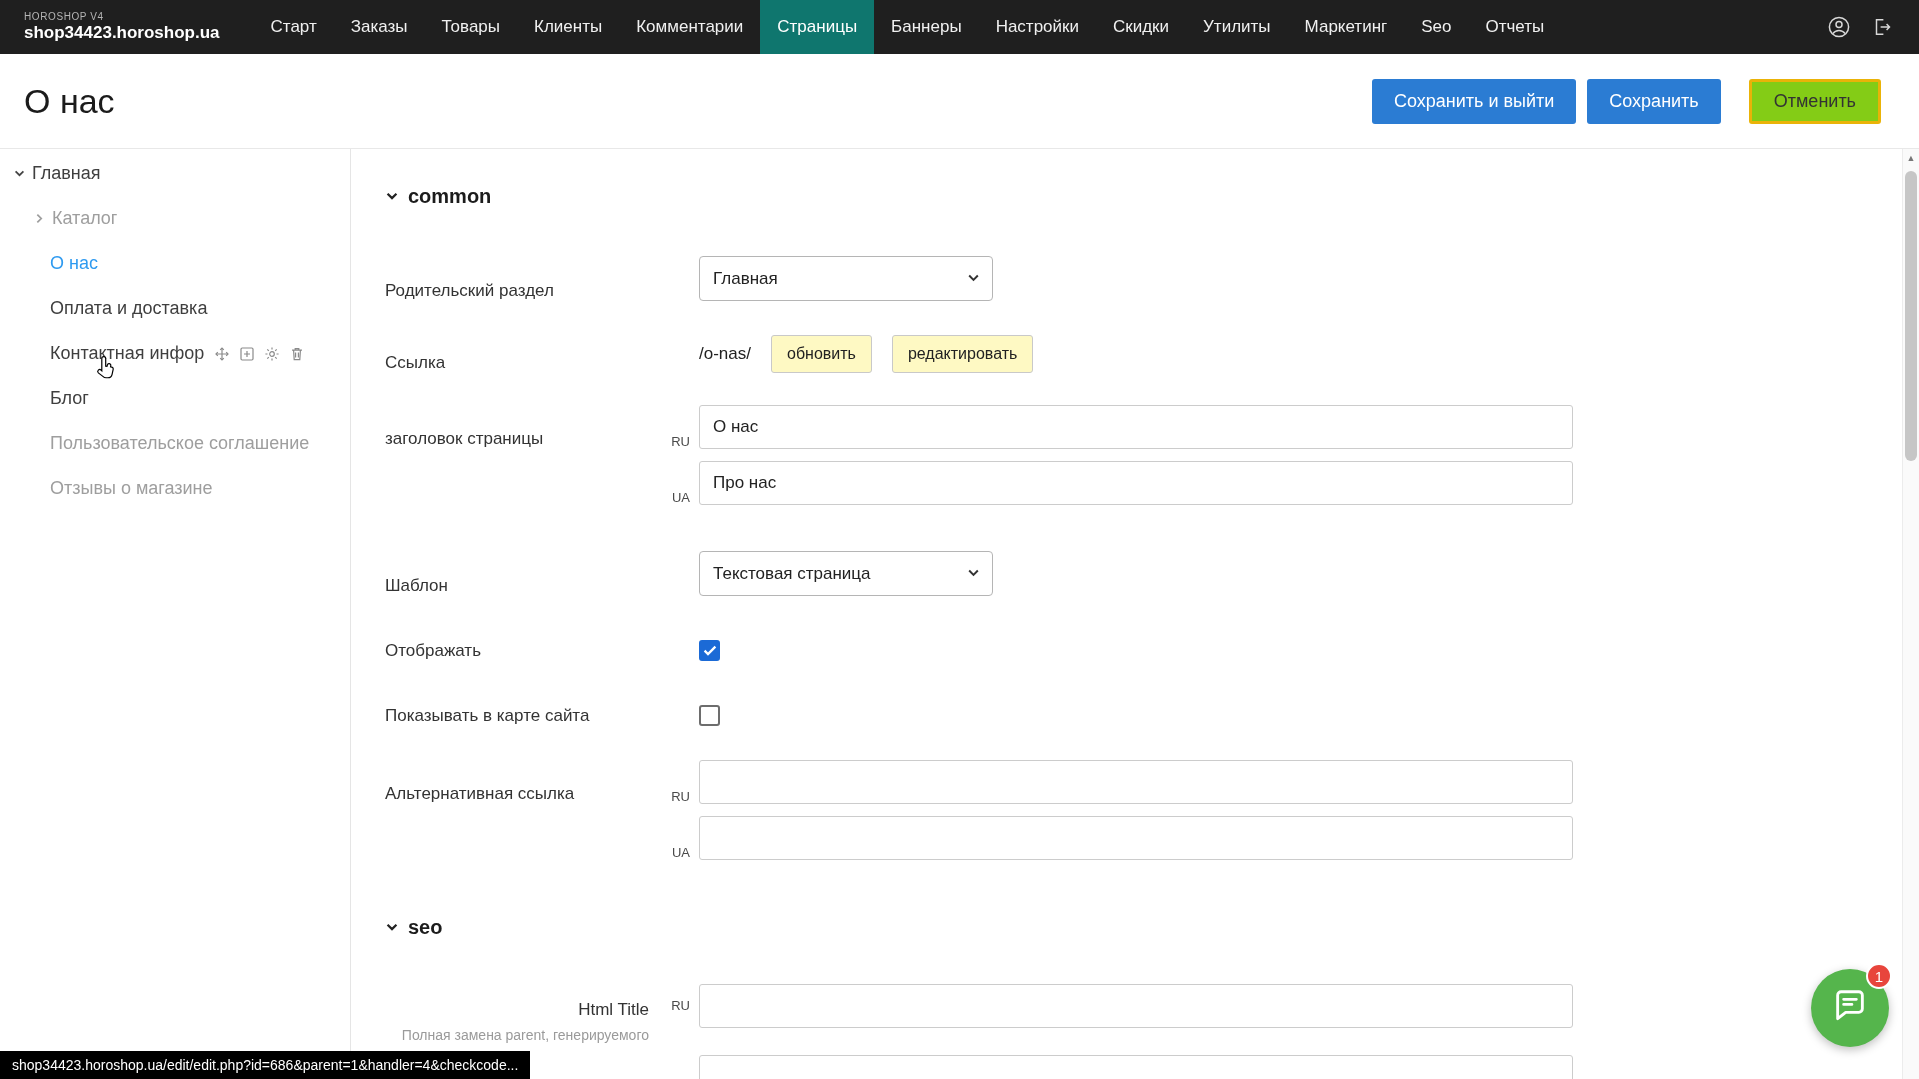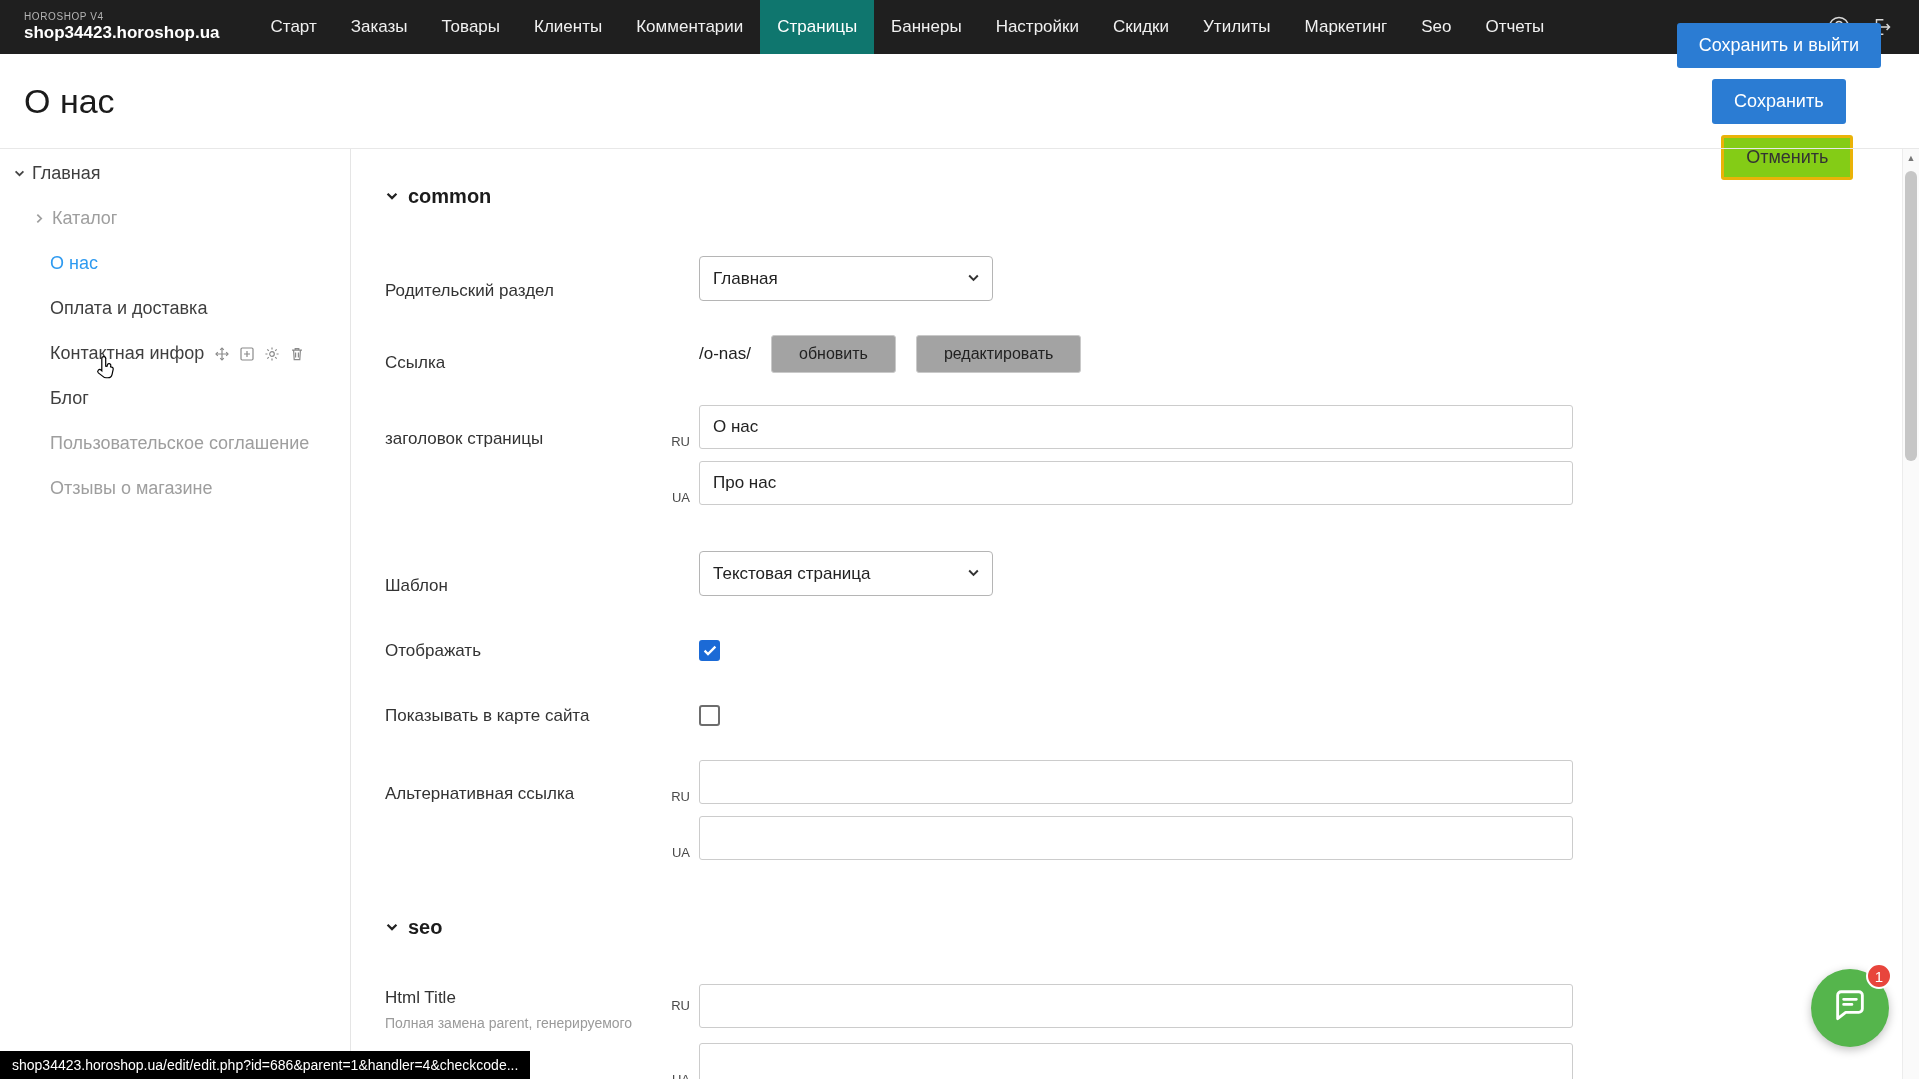--- a/index.html
+++ b/index.html
@@ -13,21 +13,21 @@
   .brand-main { font-size:17px; font-weight:bold; }
   .topnav { display:flex; height:100%; }
   .nav-item { display:flex; align-items:center; padding:0 17px; font-size:17px; color:#f0f0f0; cursor:pointer; white-space:nowrap; }
   .nav-item.active { background:#0f766e; color:#fff; }
   .topbar-icons { margin-left:auto; display:flex; align-items:center; gap:20px; padding-right:26px; }
   .tb-icon { cursor:pointer; display:flex; }
 
   
   .header { height:94px; display:flex; align-items:center; padding:0 38px 0 24px; background:#fff; }
   .page-title { font-size:34px; font-weight:normal; color:#1b1b1b; }
-  .header-actions { margin-left:auto; display:flex; gap:11px; align-items:center;flex-direction:column; }
+  .header-actions { margin-left:auto; display:flex; gap:11px; align-items:center; }
   .btn { font-family:inherit; font-size:18px; padding:0 22px; height:45px; border-radius:3px; border:none; cursor:pointer; }
   .btn-primary { background:var(--primary,#2b7cd3); color:#fff; }
   .btn-outline { background:#84cc16; border:3px solid #eab308; color:#333; margin-left:17px; }
 
   
   .content { display:flex; height:931px; border-top:1px solid #e8e8e8; position:relative; }
 
   .sidebar { width:351px; border-right:1px solid #e5e5e5; padding-top:2px; flex-shrink:0; }
   .tree-item { height:45px; display:flex; align-items:center; font-size:18px; color:#3f3f3f; cursor:pointer; position:relative; white-space:nowrap; }
   .tree-item .chev { width:22px; display:flex; justify-content:center; margin-right:2px; flex-shrink:0; }
@@ -40,28 +40,28 @@
   .item-icons > span { display:flex; cursor:pointer; }
   .cursor-hand { position:absolute; left:96px; top:24px; pointer-events:none; }
 
   .main { flex:1; padding:36px 0 0 34px; overflow:hidden; position:relative; }
   .section-head { display:flex; align-items:flex-start; gap:9px; font-size:20px; font-weight:bold; color:#1c1c1c; cursor:pointer; height:24px; }
   .mb47 { margin-bottom:47px; } .mb44 { margin-bottom:44px; } .mb56 { margin-bottom:56px; }
   .mb34 { margin-bottom:34px; } .mb32 { margin-bottom:32px; } .mb46 { margin-bottom:46px; } .mb12 { margin-bottom:12px; }
 
   .row { display:flex; align-items:flex-end; }
   .row-top { align-items:flex-start; }
-  .row-top .row-label { margin-top:4px; }
+  .row-top .row-label { margin-top:16px;text-align:right; }
   .row-label { width:264px; flex-shrink:0; font-size:17px; color:#333; }
   .hint { font-size:14px; color:#9a9a9a; margin-top:7px; white-space:nowrap; }
   .lang { width:50px; flex-shrink:0; text-align:right; padding-right:9px; font-size:13px; color:#4a4a4a; }
   .text-input { width:874px; height:44px; border:1px solid #ccc; border-radius:3px; font-size:17px; padding:0 13px; font-family:inherit; color:#222; background:#fff; }
   .select { width:294px; height:45px; border:1px solid #b5b5b5; border-radius:4px; display:flex; align-items:center; justify-content:space-between; padding:0 12px 0 13px; font-size:17px; cursor:pointer; background:#fff; color:#222; }
   .link-group { display:flex; align-items:center; gap:20px; font-size:17px; color:#222; }
-  .btn-small { font-family:inherit; background:#a3a3a3; border:1px solid #c9c9c9; border-radius:3px; font-size:16px; padding:9px 27px; cursor:pointer; color:#222; }
+  .btn-small { font-family:inherit; background:#fef9c3; border:1px solid #c9c9c9; border-radius:3px; font-size:16px; padding:9px 15px; cursor:pointer; color:#222; }
   .checkbox { width:21px; height:21px; border:2px solid #6d6d6d; border-radius:3px; cursor:pointer; display:flex; align-items:center; justify-content:center; background:#fff; }
   .checkbox.checked { background:#1b6ad6; border-color:#1b6ad6; }
 
   
   .scrollbar { position:absolute; right:0; top:0; bottom:0; width:17px; background:#fafafa; border-left:1px solid #ececec; }
   .sb-arrow { height:18px; display:flex; align-items:center; justify-content:center; color:#777; font-size:9px; cursor:pointer; }
   .sb-thumb { position:absolute; top:22px; left:2px; right:2px; height:290px; background:#c6c6c6; border-radius:8px; cursor:pointer; }
 
   
   .statusbar { position:fixed; left:0; bottom:0; background:#000; color:#fff; font-size:14px; padding:6px 12px; white-space:nowrap; z-index:20; }

